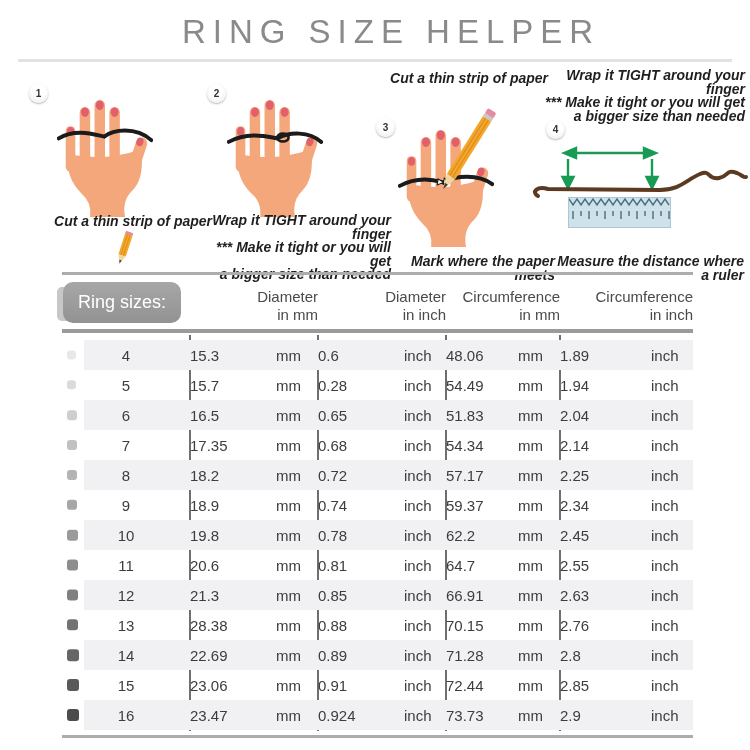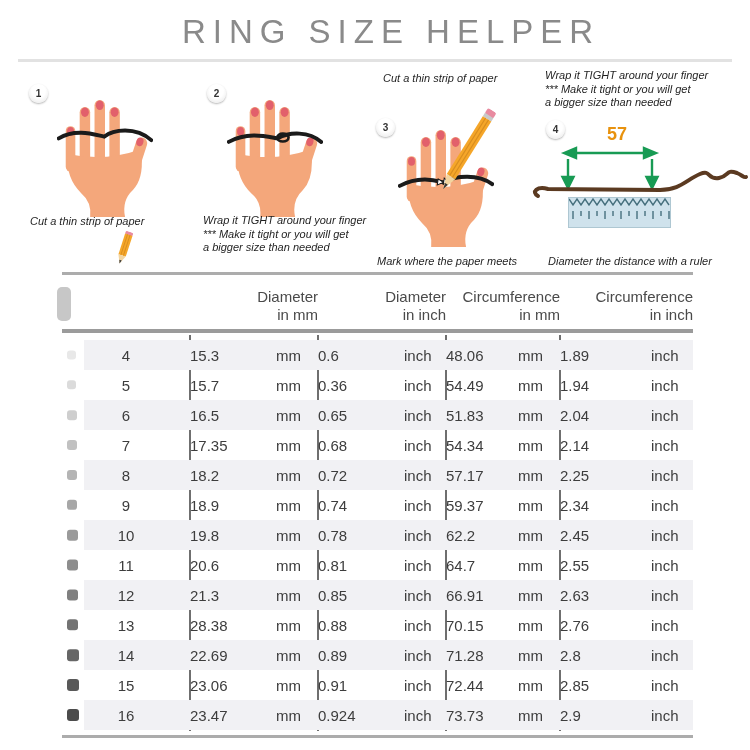--- a/index.html
+++ b/index.html
@@ -21,22 +21,22 @@
 
   
   .hand{position:absolute;width:96px;height:131px;}
   .hand1{left:57px;top:86px}.hand2{left:227px;top:86px}.hand3{left:398px;top:116px}
   .pencil-small{position:absolute;left:119px;top:231px;width:11px;height:34px;
                 transform:rotate(18deg);}
   .pencil3{position:absolute;left:435px;top:96px;width:14px;height:95px;
            transform:rotate(32deg);transform-origin:50% 100%;}
 
   
-  .caption{position:absolute;font-size:11px;font-weight:normal;font-style:italic;
-           color:#1f1f1f;text-align:left;line-height:13.5px;}
+  .caption{position:absolute;font-size:14px;font-weight:bold;font-style:italic;
+           color:#1f1f1f;text-align:right;line-height:13.5px;}
   .cap1{left:30px;top:215px;width:182px}
   .cap2{left:203px;top:214px;width:188px}
   .cap3t{left:383px;top:72px;width:165px}
   .cap3b{left:377px;top:255px;width:178px}
   .cap4t{left:545px;top:69px;width:200px}
   .cap4b{left:548px;top:255px;width:196px}
 
   
   .m57{position:absolute;left:562px;top:124px;width:110px;text-align:center;
        font-size:18px;font-weight:bold;color:#E8920E;}
@@ -147,45 +147,45 @@
     <path d="M2,78 L12,78 L7,93 Z" fill="#F3D5A0"></path>
     <path d="M5.4,86.5 L8.6,86.5 L7,93 Z" fill="#3A3A3A"></path>
   </svg>
   <div class="caption cap3b">Mark where the paper meets</div>
 
   <div class="caption cap4t">
     <div>Wrap it TIGHT around your finger</div>
     <div>*** Make it tight or you will get</div>
     <div>a bigger size than needed</div>
   </div>
-  <div class="m57">57</div>
   <svg class="arrows" width="160" height="48" viewBox="0 0 160 48">
     <g stroke="#189B54" stroke-width="2.4" fill="#189B54">
       <line x1="22" y1="8" x2="94" y2="8"></line>
       <polygon points="12,8 24,3 24,13"></polygon>
       <polygon points="104,8 92,3 92,13"></polygon>
       <line x1="16" y1="14" x2="16" y2="34"></line>
       <polygon points="16,43 10.5,32 21.5,32"></polygon>
       <line x1="100" y1="14" x2="100" y2="34"></line>
       <polygon points="100,43 94.5,32 105.5,32"></polygon>
     </g>
   </svg>
   <svg class="paper4" width="220" height="40" viewBox="0 0 220 40">
     <path d="M8,32 C1,28 7,22 18,25 L130,26 C150,26 156,16 170,10 C181,5 177,16 189,14 C200,12 195,5 207,9 C212,11 214,14 216,13" stroke="#5B3A21" stroke-width="4" fill="none" stroke-linecap="round"></path>
   </svg>
   <div class="ruler">
     <svg width="101" height="29" viewBox="0 0 101 29">
       <path d="M0,1 l4,6 4,-6 4,6 4,-6 4,6 4,-6 4,6 4,-6 4,6 4,-6 4,6 4,-6 4,6 4,-6 4,6 4,-6 4,6 4,-6 4,6 4,-6 4,6 4,-6 4,6 4,-6 4,6" stroke="#47707E" stroke-width="1.4" fill="none"></path>
       <path d="M4,13v8 M12,13v5 M20,13v8 M28,13v5 M36,13v8 M44,13v5 M52,13v8 M60,13v5 M68,13v8 M76,13v5 M84,13v8 M92,13v5 M100,13v8" stroke="#47707E" stroke-width="1.4"></path>
     </svg>
   </div>
-  <div class="caption cap4b">Diameter the distance with a ruler</div>
+  <div class="caption cap4b">Measure the distance where a ruler</div>
 
   <div class="tline tl-top"></div>
   <div class="ringsizes-shadow"></div>
+  <div class="ringsizes">Ring sizes:</div>
 
   <div class="colhead ch0">
     <div>Diameter</div>
     <div>in mm</div>
   </div>
   <div class="colhead ch1">
     <div>Diameter</div>
     <div>in inch</div>
   </div>
   <div class="colhead ch2">
@@ -225,21 +225,21 @@
         </span>
       </div>
       <div class="trow">
         <span class="swatch" style="background: rgb(219, 219, 219); width: 9.3px; height: 9.3px;"></span>
         <span class="size-cell">5</span>
         <span class="val-cell vc0">
           <span class="val">15.7</span>
           <span class="unit">mm</span>
         </span>
         <span class="val-cell vc1">
-          <span class="val">0.36</span>
+          <span class="val">0.28</span>
           <span class="unit">inch</span>
         </span>
         <span class="val-cell vc2">
           <span class="val">54.49</span>
           <span class="unit">mm</span>
         </span>
         <span class="val-cell vc3">
           <span class="val">1.94</span>
           <span class="unit">inch</span>
         </span>

